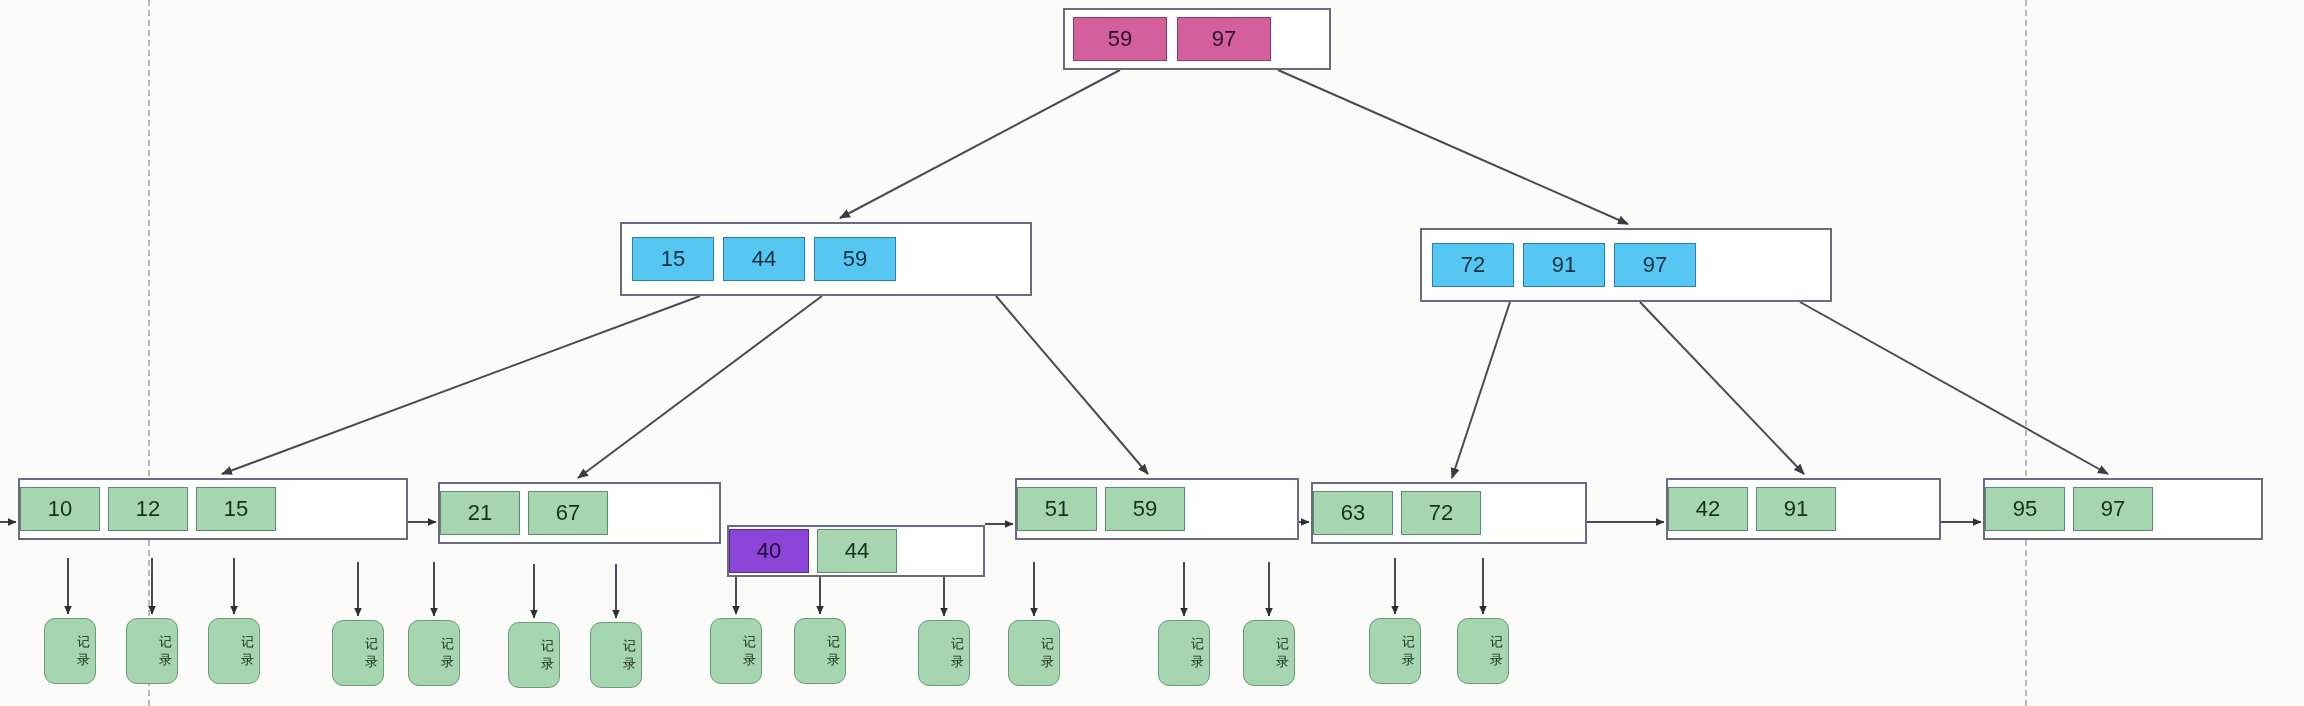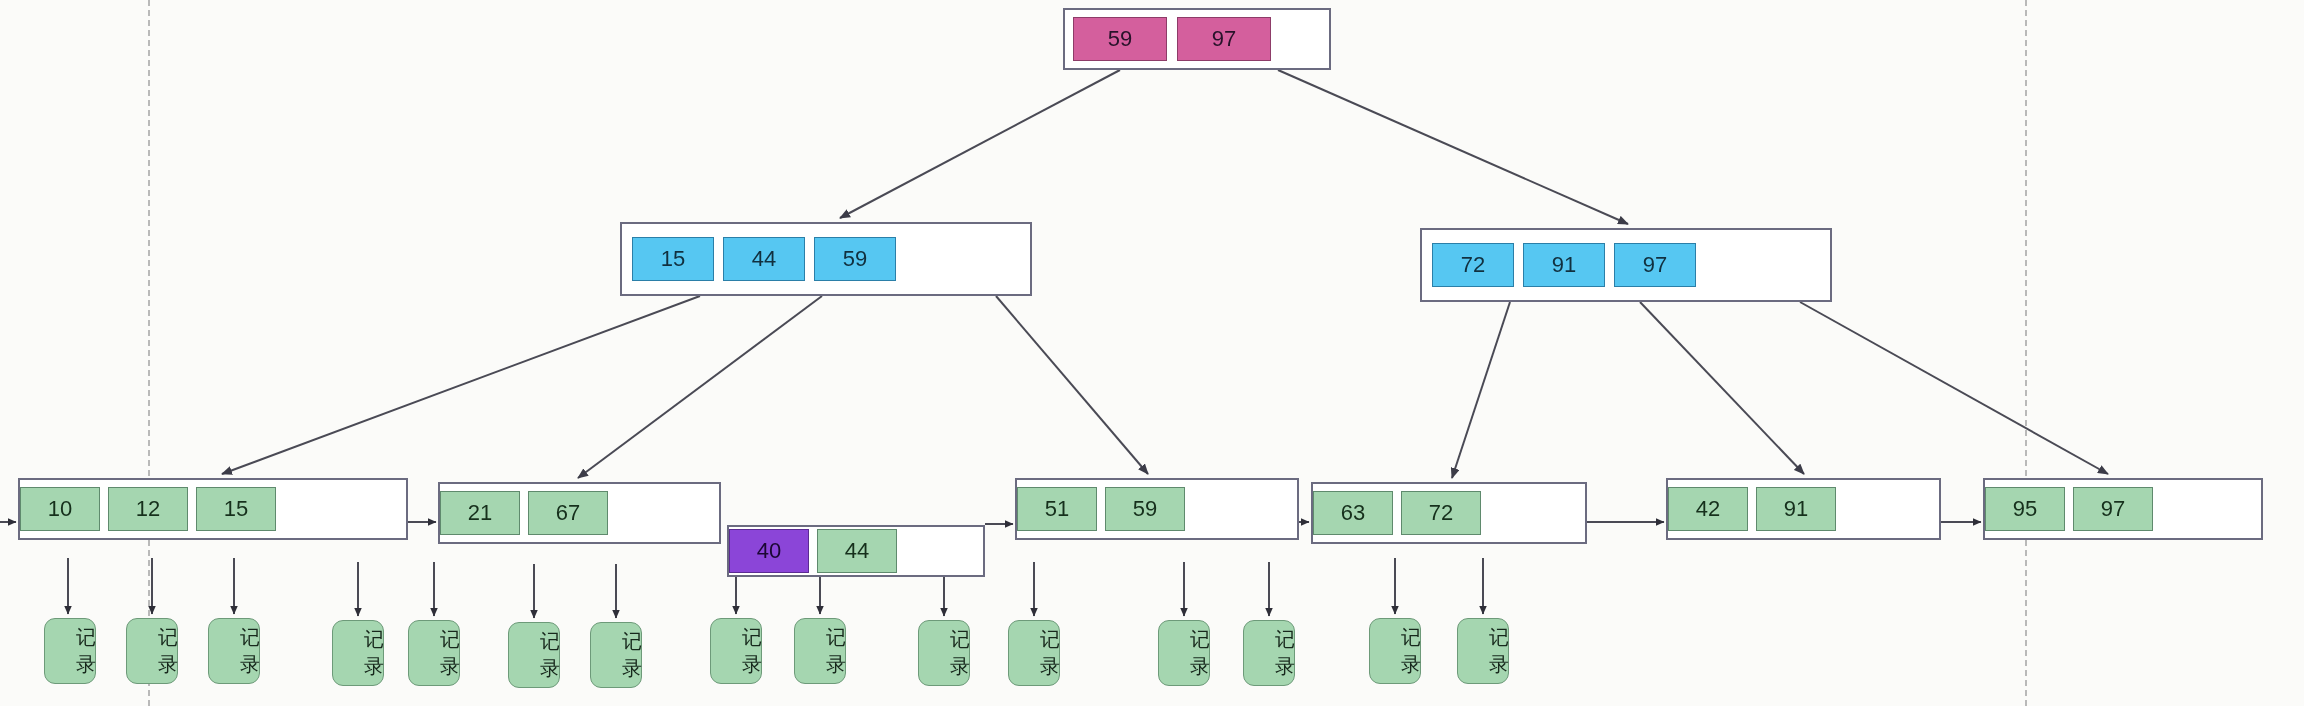--- a/index.html
+++ b/index.html
@@ -92,21 +92,21 @@
     position: absolute;
     box-sizing: border-box;
     width: 52px;
     height: 66px;
     border-radius: 11px;
     background: #a5d6b0;
     border: 1.5px solid #6d9a79;
     display: flex;
     align-items: center;
     justify-content: center;
-    font-size: 20px;
+    font-size: 13px;
     color: #17281c;
     z-index: 3;
     padding-left: 32px;
   }
 </style>
 </head>
 <body>
 
 <div id="stage">
 

